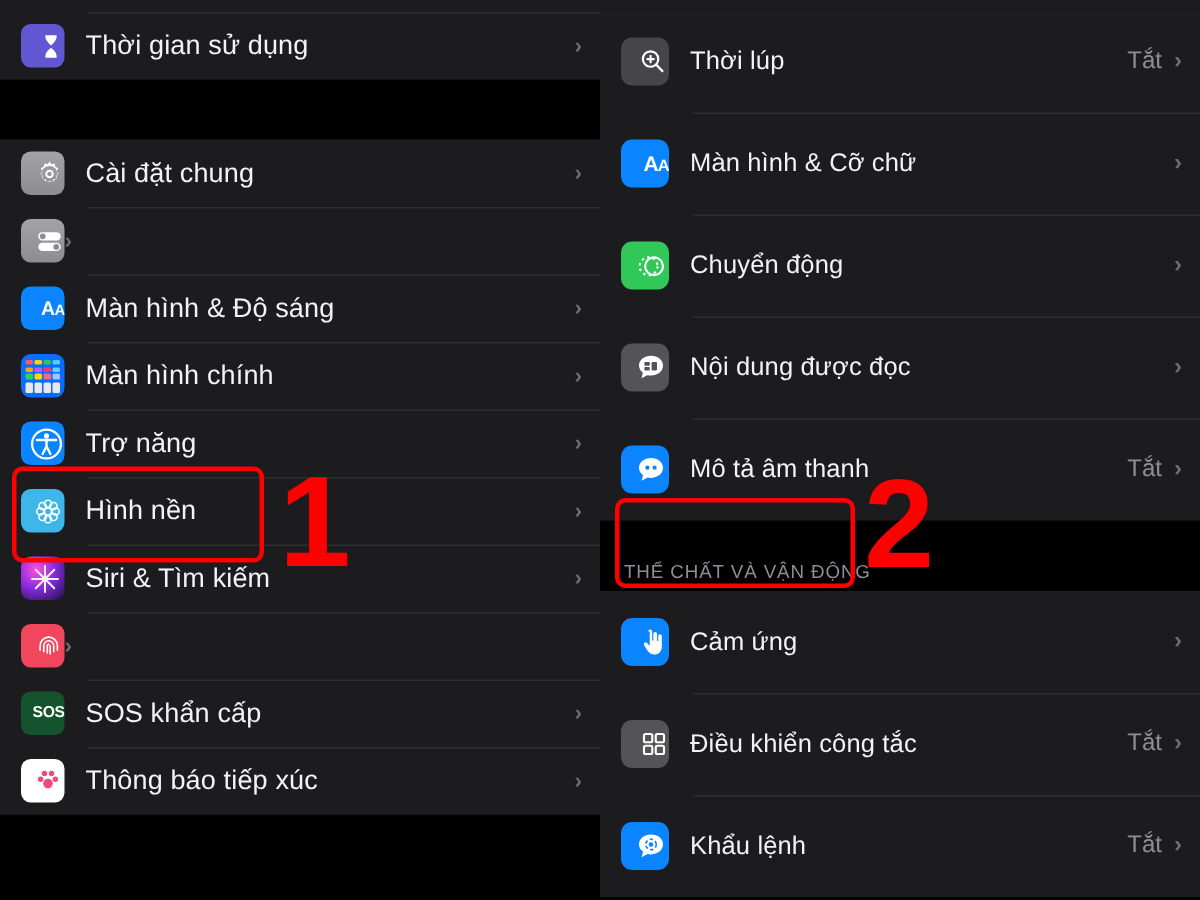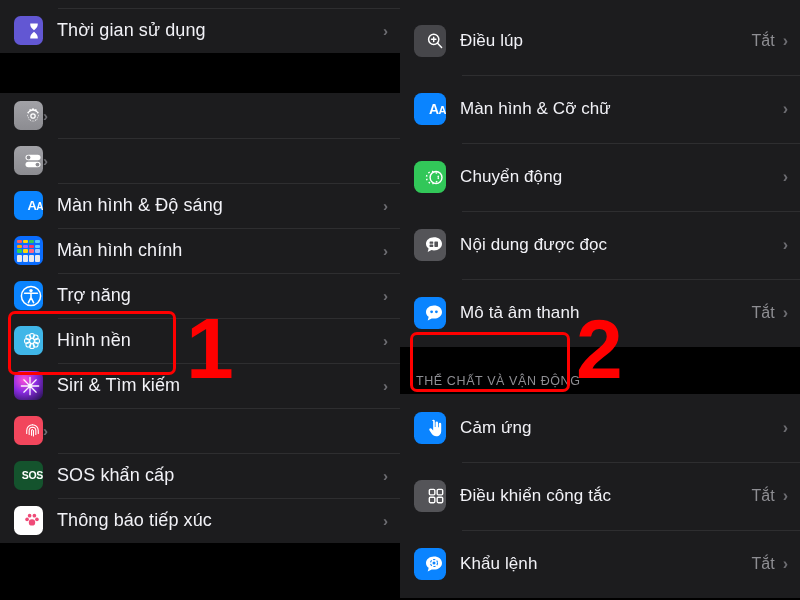--- a/index.html
+++ b/index.html
@@ -132,20 +132,21 @@
     <div class="group">
 
       <div class="row nosep">
 
         <div class="icon ic ic-general">
           <svg width="20" height="20" viewBox="0 0 24 24" fill="#fff">
             <path d="M12 8.6a3.4 3.4 0 100 6.8 3.4 3.4 0 000-6.8zm0 5.2a1.8 1.8 0 110-3.6 1.8 1.8 0 010 3.6z"></path>
             <path d="M12 2l1.5 2.1 2.5-.6.6 2.5L19 7.5l-1.3 2.2 1.6 2-2 1.6.3 2.6-2.6.3-1.1 2.4L12 17.4l-1.9 1.2-1.1-2.4-2.6-.3.3-2.6-2-1.6 1.6-2L5 7.5l2.4-1.5.6-2.5 2.5.6L12 2zm0 3.6a6.4 6.4 0 100 12.8 6.4 6.4 0 000-12.8z"></path>
           </svg>
         </div>
+        <div class="label">Cài đặt chung</div>
         <div class="chev">›</div>
       </div>
 
       <div class="row">
         <div class="sep"></div>
         <div class="icon ic ic-cc">
           <svg width="20" height="20" viewBox="0 0 24 24">
             <rect x="3" y="4.5" width="18" height="6.6" rx="3.3" fill="#fff"></rect>
             <circle cx="6.6" cy="7.8" r="2.3" fill="#8c8c91"></circle>
             <rect x="3" y="13" width="18" height="6.6" rx="3.3" fill="#fff"></rect>
@@ -291,21 +292,21 @@
     <div class="group">
 
       <div class="row nosep">
 
         <div class="icon ic ic-magnifier">
           <svg width="22" height="22" viewBox="0 0 24 24" fill="none" stroke="#fff" stroke-width="1.6" stroke-linecap="round">
             <circle cx="10.6" cy="10.2" r="5.6"></circle>
             <path d="M14.8 14.4l4.4 4.6M10.6 7.8v4.8M8.2 10.2h4.8"></path>
           </svg>
         </div>
-        <div class="label">Điều lúp</div>
+        <div class="label">Thời lúp</div>
         <div class="value">Tắt</div>
         <div class="chev">›</div>
       </div>
 
       <div class="row">
         <div class="sep"></div>
         <div class="icon ic ic-display">
           <span class="ic-glyph" style="font-size:14px;letter-spacing:-.5px;">A<span style="font-size:11px;">A</span></span>
         </div>
         <div class="label">Màn hình &amp; Cỡ chữ</div>

